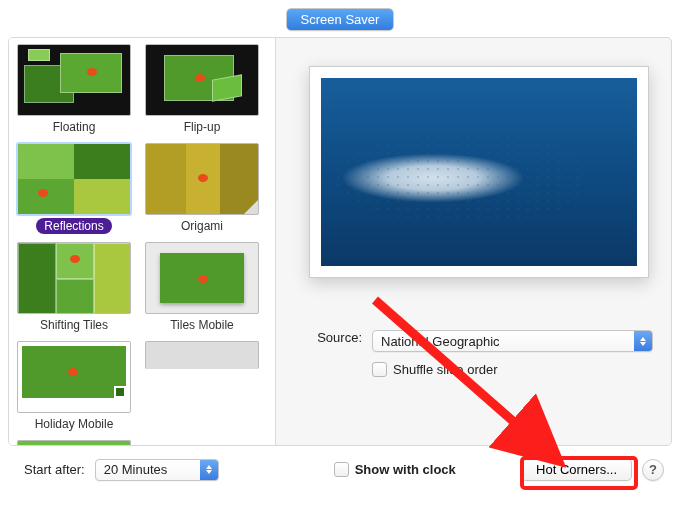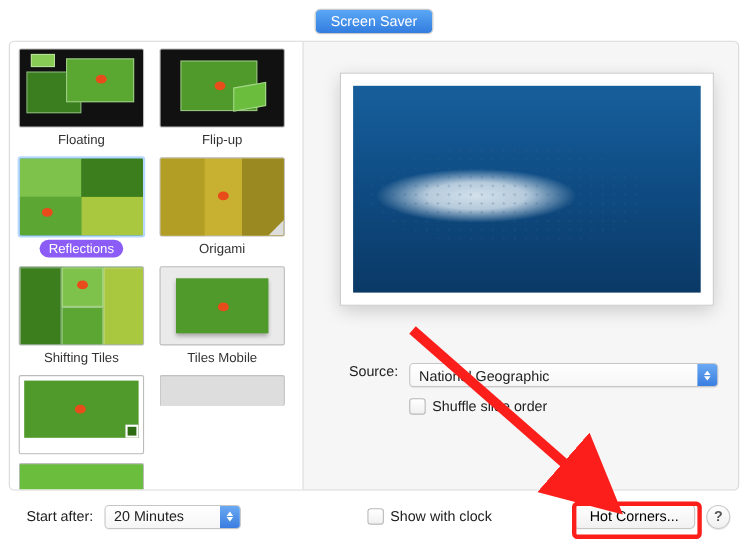--- a/index.html
+++ b/index.html
@@ -75,21 +75,21 @@
   .thumb.selected { border: 1px solid #5aa7f6; outline: 2px solid #b6d7ff; outline-offset: -1px;}
   .ss-label {
     margin-top: 3px;
     font-size: 12px;
     color: #333;
     display: inline-block;
     padding: 1px 8px;
     border-radius: 9px;
   }
   .ss-label.selected {
-    background: #8b5cf6;
+    background: #4c1d95;
     color: #fff;
   }
   
   .bl { position:absolute; background:#5cb85c; border:1px solid rgba(255,255,255,0.4);}
   .dark-bg { background:#111; }
   .float1 { left:6px; top:20px; width:50px; height:38px; background:#3a7e1f;}
   .float2 { left:42px; top:8px; width:62px; height:40px; background:#5aa832;}
   .float3 { left:10px; top:4px; width:22px; height:12px; background:#88cc55;}
   .flip1 { left:18px; top:10px; width:70px; height:46px; background:#4f9a2a;}
   .flip2 { left:66px; top:32px; width:30px; height:22px; background:#6bbd3e; transform:skewY(-10deg);}
@@ -197,21 +197,21 @@
     width: 15px; height: 15px; border:1px solid #b8b8b8; border-radius:3px;
     background: linear-gradient(#fff, #f0f0f0);
     display:inline-block;
   }
   .bottom-bar {
     display: flex;
     align-items: center;
     padding: 12px 16px 0 24px;
     gap: 10px;
   }
-  .bottom-bar .clock { margin-left: 105px; display:flex; align-items:center; gap:6px;}
+  .bottom-bar .clock { margin-left: 105px; display:flex; align-items:center; gap:6px;font-weight:bold;}
   .mac-button {
     padding: 3px 14px;
     border: 1px solid #c6c6c6;
     border-radius: 5px;
     background: linear-gradient(#ffffff, #f1f1f1);
     font-size: 13px;
     box-shadow: 0 1px 0 rgba(0,0,0,0.04);
     cursor: default;
   }
   .highlight-box {
@@ -303,20 +303,21 @@
           </div>
         <div class="ss-label">Tiles Mobile</div>
       </div>
       <div class="ss-item">
         <div class="thumb holiday-frame">
             <div class="holiday-inner">
               <span class="ladybug" style="left:46px;top:22px;"></span>
             </div>
             <div class="holiday-corner"></div>
           </div>
+        <div class="ss-label">Holiday Mobile</div>
       </div>
       <div class="ss-item">
         <div class="thumb collage-frame" style="height:28px; border-bottom:none;"></div>
       </div>
       <div class="ss-item">
         <div class="thumb mosaic-frame" style="height:28px; border-bottom:none;"></div>
       </div>
     </div>
   </div>
 

